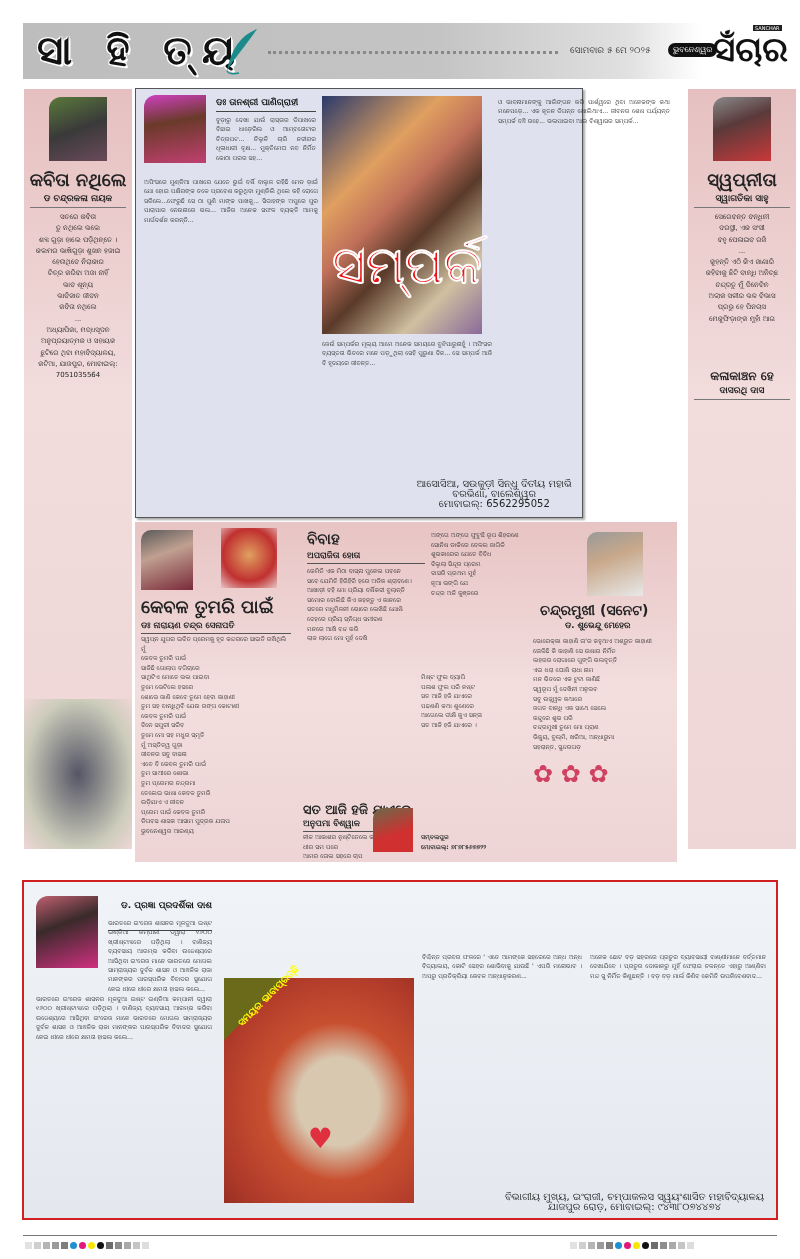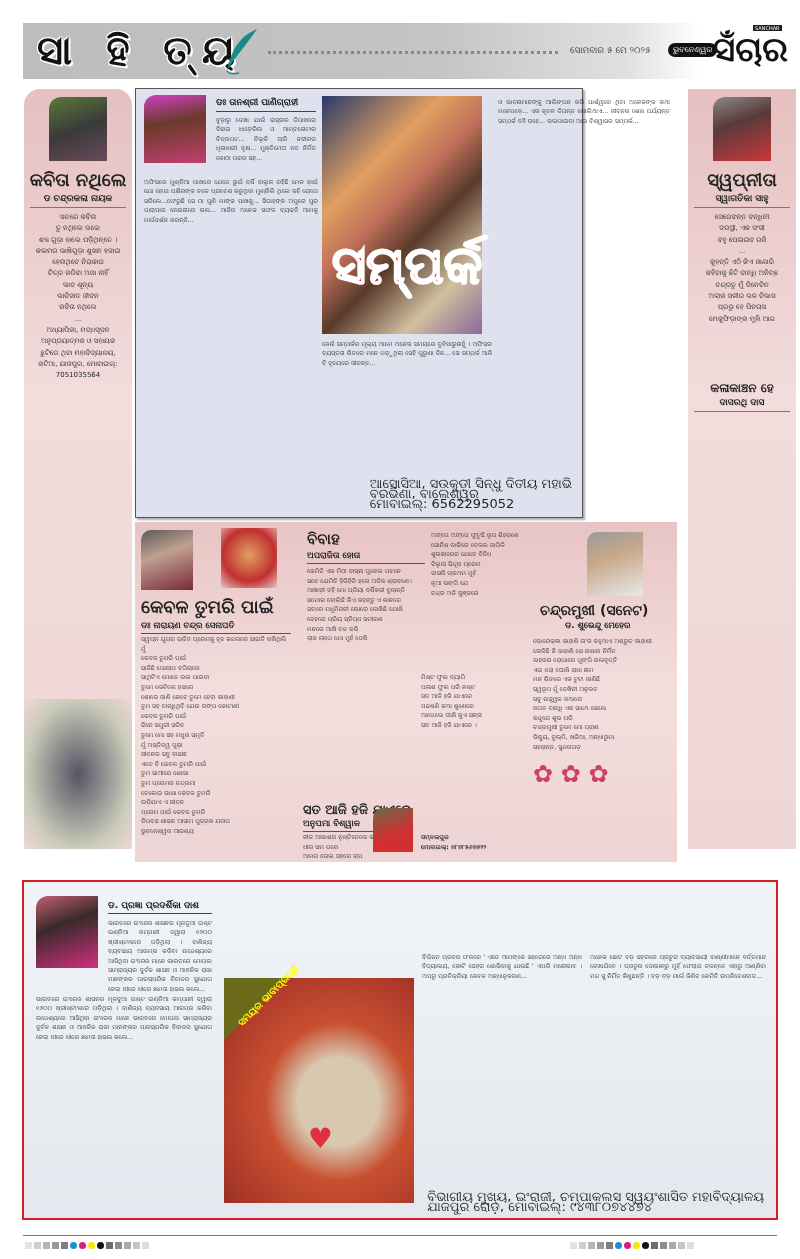--- a/index.html
+++ b/index.html
@@ -12,46 +12,46 @@
     color: #111; letter-spacing: 10px; text-shadow: 2px 2px 0 #fff, -1px -1px 0 #fff, 1px -1px 0 #fff, -1px 1px 0 #fff; }
   .quill { position: absolute; left: 198px; top: 4px; width: 40px; height: 50px; }
   .dots-line { position: absolute; left: 245px; top: 28px; width: 290px; border-top: 3px dotted #888; }
   .date { position: absolute; left: 547px; top: 22px; font-size: 9px; color: #333; }
   .city-badge { position: absolute; left: 645px; top: 20px; background: #111; color: #fff; font-size: 8px;
     padding: 2px 5px; border-radius: 8px; }
   .brand { position: absolute; left: 690px; top: 6px; font-size: 34px; font-weight: bold; color: #111; }
   .brand-small { position: absolute; left: 730px; top: 2px; font-size: 5px; color: #fff; background:#222; padding:0 2px; }
 
   .side-col { position: absolute; width: 108px; background: linear-gradient(180deg, #e6c0c0 0%, #f2dcdc 40%, #efd6d6 100%); }
-  .left-col { left: 24px; top: 89px; height: 760px; border-radius: 16px; }
+  .left-col { left: 24px; top: 89px; height: 760px; }
   .right-col { left: 688px; top: 89px; height: 760px; }
   .side-photo { margin: 8px auto 0; width: 58px; height: 64px; border-radius: 12px 0 0 0; background: linear-gradient(160deg,#5a7a3a,#3a3a3a 50%,#6a4a5a); }
   .right-col .side-photo { background: linear-gradient(160deg,#8a8a8a,#5a3a3a 40%,#c8383a); }
   .side-title { text-align: center; font-size: 18px; font-weight: bold; color: #222; margin-top: 8px; }
   .side-author { text-align: center; font-size: 9px; font-weight: bold; color: #222; margin-top: 2px; padding-bottom: 3px; border-bottom: 1px solid #777; margin-left: 6px; margin-right: 6px; }
   .poem { text-align: center; font-size: 7px; line-height: 11.3px; color: #222; padding: 4px 4px; }
   .side-art { position: absolute; left: 0; bottom: 0; width: 108px; height: 150px; background: radial-gradient(ellipse at 50% 50%, #556, #ccb 70%, #efd6d6 100%); }
 
   .feature { position: absolute; left: 135px; top: 88px; width: 448px; height: 430px; background: #dfe2ee; border: 1.5px solid #555; box-shadow: 2px 2px 2px #aaa; }
   .feature-photo { position: absolute; left: 8px; top: 6px; width: 62px; height: 68px; border-radius: 12px 0 0 0; background: linear-gradient(170deg,#d040c0,#6a3a2a 40%,#c04070); }
   .feature-author { position: absolute; left: 80px; top: 8px; font-size: 9px; font-weight: bold; color: #111; width: 100px; border-bottom: 1px solid #444; padding-bottom: 3px; }
   .feature-art { position: absolute; left: 186px; top: 7px; width: 160px; height: 238px; background: linear-gradient(135deg,#2a3a6a,#e0a060 30%,#c0705a 45%,#5a3a2a 60%,#d0c0a0 80%,#8a6a9a); }
-  .feature-headline { position: absolute; left: 196px; top: 146px; font-size: 52px; font-weight: bold; color: #e11; -webkit-text-stroke: 2px #fff; }
+  .feature-headline { position: absolute; left: 196px; top: 146px; font-size: 52px; font-weight: normal; color: #e11; -webkit-text-stroke: 2px #fff; }
   .text-block { position: absolute; font-size: 6.2px; line-height: 9.4px; color: #333; text-align: justify; overflow: hidden; }
-  .byline { position: absolute; right: 10px; bottom: 8px; text-align: left; font-size: 13px; line-height: 10px; color: #222; }
+  .byline { position: absolute; right: 10px; bottom: 8px; text-align: center; font-size: 10px; line-height: 10px; color: #222; }
 
   .poems-row { position: absolute; left: 135px; top: 522px; width: 542px; height: 340px; background: linear-gradient(180deg,#e8c4c4,#f3dede 50%,#eed4d4); }
   .photo-sq { position: absolute; width: 52px; height: 60px; border-radius: 10px 0 0 0; }
   .poem-title { position: absolute; font-weight: bold; color: #222; }
   .poem-author { position: absolute; font-size: 8.5px; font-weight: bold; color: #222; border-bottom: 1px solid #555; padding-bottom: 2px; }
   .verse { position: absolute; font-size: 6.2px; line-height: 9.6px; color: #333; }
 
   .lower { position: absolute; left: 22px; top: 880px; width: 756px; height: 340px; border: 2px solid #d02020; background: linear-gradient(180deg,#f0f3f7,#e4e8ee); }
   .lower-photo { position: absolute; left: 12px; top: 14px; width: 62px; height: 72px; border-radius: 12px 0 0 0; background: linear-gradient(160deg,#c06070,#3a2a2a 40%,#d03080); }
-  .lower-author { position: absolute; left: 84px; top: 18px; font-size: 9px; font-weight: bold; color: #111; width: 104px; border-bottom: 1px solid #444; padding-bottom: 2px; }
+  .lower-author { position: absolute; left: 84px; top: 18px; font-size: 9px; font-weight: bold; color: #111; width: 104px; border-bottom: 1px solid #444; padding-bottom: 19px; text-align: right; }
   .lower-headline { position: absolute; left: 200px; top: 10px; font-size: 46px; font-weight: bold; color: #e01880; letter-spacing: 1px; }
   .lower-art { position: absolute; left: 200px; top: 96px; width: 190px; height: 225px; background: radial-gradient(ellipse at 60% 55%, #d8c8b0 25%, #c85030 45%, #b03a2a 75%, #8a2a20); }
   .lower-tag { position: absolute; left: 200px; top: 96px; width: 62px; height: 62px; background: #6a6a1a; clip-path: polygon(0 0,100% 0,0 100%); }
   .lower-tag-text { position: absolute; left: 204px; top: 108px; font-size: 10px; font-weight: bold; color: #ff0; transform: rotate(-45deg); }
   .heart { position: absolute; left: 284px; top: 240px; font-size: 28px; color: #e03040; }
 
   .rule-bottom { position: absolute; left: 23px; top: 1235px; width: 754px; border-top: 1px solid #777; }
   .cmyk { position: absolute; top: 1241px; height: 8px; display: flex; align-items: center; gap: 2px; }
   .gray-sq { width: 7px; height: 7px; }
   .dot { width: 7px; height: 7px; border-radius: 50%; }
@@ -105,21 +105,21 @@
       <div>ଦରସ୍ଥୀ, ଏକ ସଂସୀ</div>
       <div>ବହୁ ପେଳାଇବ ରଜି</div>
       <div>...</div>
       <div>କୁହନ୍ତି ଏଠି କିଏ ଜାଣାରି</div>
       <div>କହିବାକୁ ଛିଟି ବାନ୍ଧି ଅନିଚ୍ଛ</div>
       <div>ଚନ୍ଦ୍ରତୁ ମୁଁ ଦିନେବିନ</div>
       <div>ଅଲାକ ସଳୀର ଭଳ ବିଭାସ</div>
       <div>ପ୍ରଭୁ ହେ ପିନଚାସ</div>
       <div>ମେକୁଫିଡ଼ାଙ୍କ ମୁହାଁ ଆଗ</div>
     </div>
-  <div class="side-title" style="font-size:12px;margin-top:52px">କଳାକାଞ୍ଚନ ହେ</div>
+  <div class="side-title" style="font-size:12px;margin-top:40px">କଳାକାଞ୍ଚନ ହେ</div>
   <div class="side-author">ଦାସରଥି ଦାସ</div>
 </div>
 
 <div class="feature">
   <div class="feature-photo"></div>
   <div class="feature-author">ଡଃ ତାନଶ୍ରୀ ପାଣିଗ୍ରାହୀ</div>
   <div class="text-block" style="left:80px;top:26px;width:100px;height:60px">ବୁଡ଼ାରୁ ଦେଖା ଯାଉଁ ରାସ୍ତାର ଦିପାଖରେ ବିଛାଇ ଧାଡ଼େରିଲ ଓ ଆମ୍ବତୋଟାର ଚିତ୍ରପଟ... ଚିଲୁଳି ଚାରି ନଦୀରର ଧୂଳାଧାରୀ ବୃକ୍ଷ... ମୁକ୍ତିମେଘ ନବ ନିର୍ମିତ କୋଠା ପରର ସହ...</div>
   <div class="text-block" style="left:8px;top:88px;width:174px;height:330px">ଅଫିସରେ ମୁଣ୍ଡିଆ ପାଖରେ ଯେତେ ଭୁଇଁ ବର୍ଷି ବାଲୁଳ ରହିଛି ମେଡ ଡ଼ାଇଁ ଯୋ ହୋଇ ପକ୍ଷିରଙ୍କ ତଳେ ପ୍ରବେଶ କରୁଥିବା ମୁଣ୍ଡିଲି ଥିଲେ କହି ରୋଗେ ସରିଲେ...ଫେରୁଛି ସେ ଠା ପୁଣି ମାଙ୍କ ପାଖକୁ... ସିଦାହଙ୍କ ଅପୁରେ ପୁର ପାରାପାର ନେଉନାରେ ଭଲ... ଆଜିର ଅନେକ ସଫଳ ବ୍ୟକ୍ତି ଆମକୁ ମାର୍ଗଦର୍ଶନ କରନ୍ତି...</div>
   <div class="feature-art"></div>
   <div class="feature-headline">ସମ୍ପର୍କ</div>

